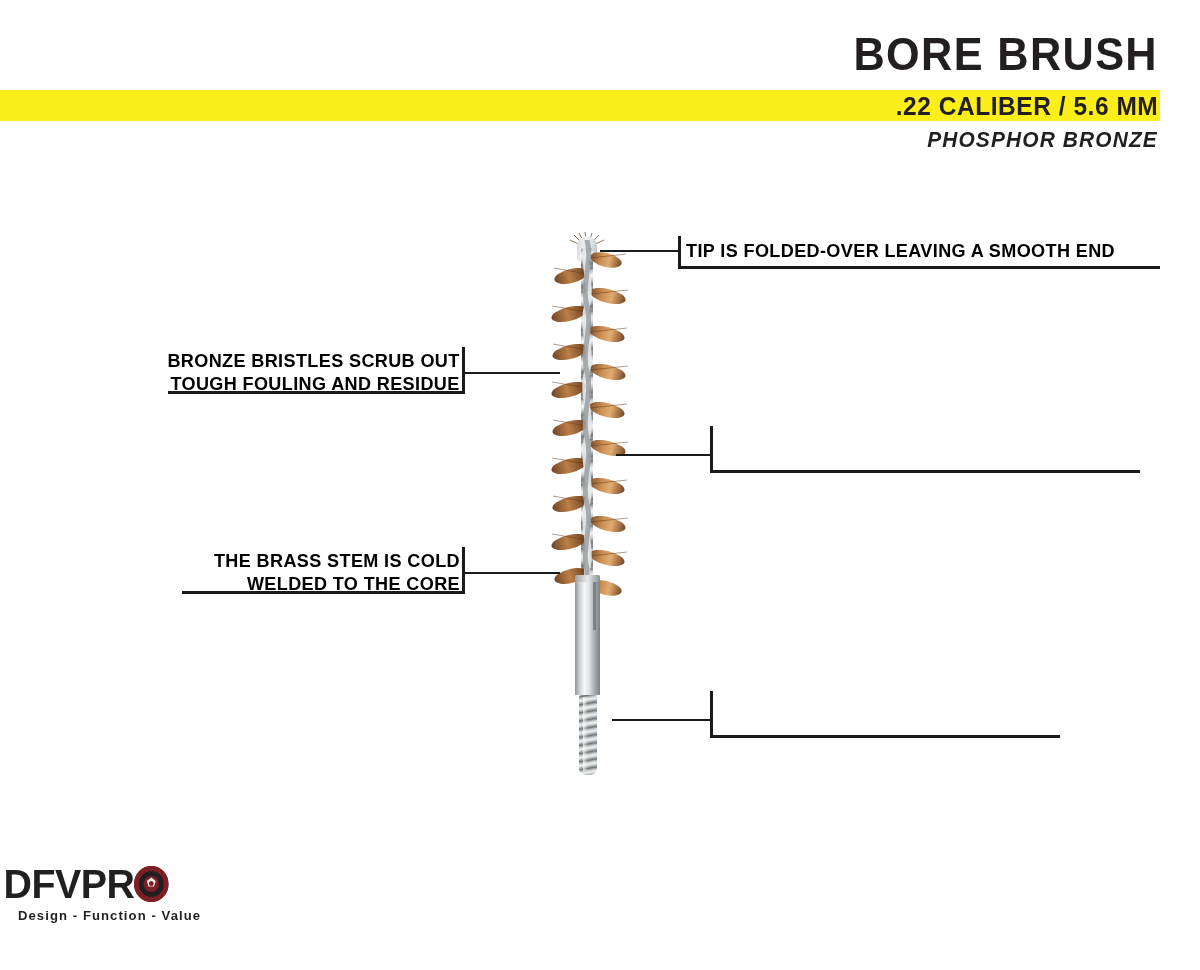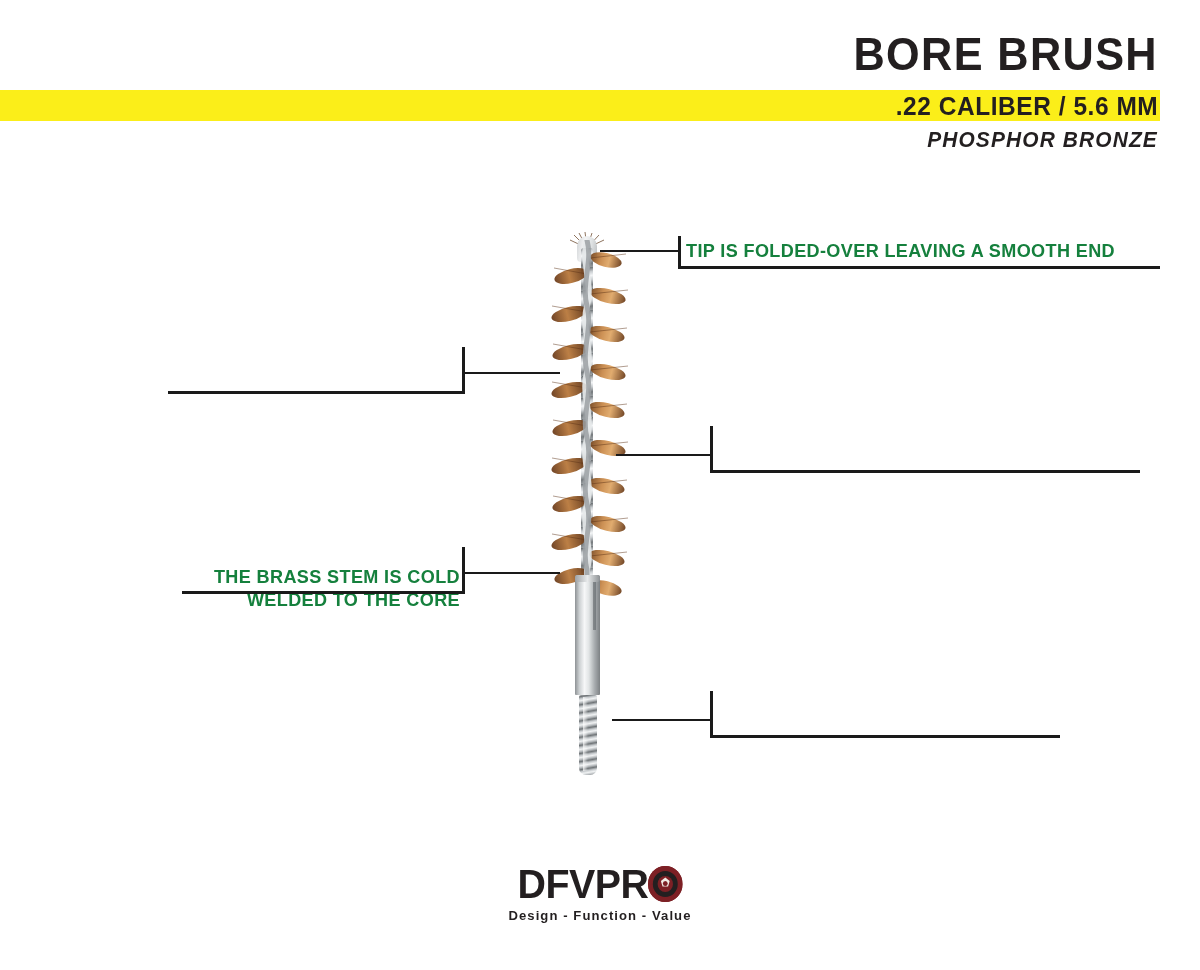--- a/index.html
+++ b/index.html
@@ -38,21 +38,21 @@
   #material{
     position:absolute;right:42px;top:120px;
     font-size:22px;line-height:24px;
     font-weight:bold;font-style:italic;letter-spacing:1.2px;
     color:#231f20;
     transform:scaleX(0.95);transform-origin:right center;
     white-space:nowrap;
   }
 
   
-  .callout{position:absolute;color:#15803d;}
+  .callout{position:absolute;color:#000000;}
   .callout .ctext{
     font-size:19px;line-height:23px;
     font-weight:bold;letter-spacing:0.4px;
     white-space:nowrap;
     transform:scaleX(0.95);
   }
   .callout.right .ctext{text-align:left;transform-origin:left center;}
   .callout.left  .ctext{text-align:right;transform-origin:right center;}
 
   .rule-h{position:absolute;background:#1a1a1a;height:3px;}
@@ -102,21 +102,21 @@
       #6e7376 0px, #b9bdc0 2px, #f0f2f3 4px, #c6cacd 6px, #72777a 8px
     );
     border-radius:2px 2px 7px 7px;
   }
   .thread-sheen{
     position:absolute;left:43px;top:467px;width:5px;height:74px;
     background:linear-gradient(90deg,rgba(255,255,255,0.75),rgba(255,255,255,0));
   }
 
   
-  #logo{position:absolute;left:0;top:856px;width:1200px;text-align:center;}
+  #logo{position:absolute;left:0;top:856px;width:1200px;text-align:left;}
   #logo-word{
     display:inline-block;position:relative;
     font-size:41px;line-height:41px;font-weight:bold;
     letter-spacing:-0.5px;color:#231f20;
     transform:scaleX(0.96);
   }
   #logo-tag{
     margin-top:3px;
     font-size:13.5px;line-height:15px;font-weight:bold;
     letter-spacing:1.1px;color:#231f20;
@@ -243,29 +243,33 @@
     <div class="thread-sheen"></div>
   </div>
 
   <div class="callout right" id="co-tip" style="left:686px;top:231px;">
     <div class="ctext">TIP IS FOLDED-OVER LEAVING A SMOOTH END</div>
   </div>
   <div class="rule-v" style="left:678px;top:228px;height:33px;"></div>
   <div class="rule-h" style="left:678px;top:258px;width:482px;"></div>
   <div class="leader" style="left:600px;top:242px;width:80px;"></div>
 
+  <div class="callout left" id="co-bristles" style="right:740px;top:341px;">
+    <div class="ctext">BRONZE BRISTLES SCRUB OUT</div>
+    <div class="ctext">TOUGH FOULING AND RESIDUE</div>
+  </div>
   <div class="rule-v" style="left:462px;top:339px;height:47px;"></div>
   <div class="rule-h" style="left:168px;top:383px;width:297px;"></div>
   <div class="leader" style="left:465px;top:364px;width:95px;"></div>
 
   <div class="rule-v" style="left:710px;top:418px;height:47px;"></div>
   <div class="rule-h" style="left:710px;top:462px;width:430px;"></div>
   <div class="leader" style="left:616px;top:446px;width:95px;"></div>
 
-  <div class="callout left" id="co-stem" style="right:740px;top:541px;margin-top:16px;">
+  <div class="callout left" id="co-stem" style="right:740px;top:541px;">
     <div class="ctext">THE BRASS STEM IS COLD</div>
     <div class="ctext">WELDED TO THE CORE</div>
   </div>
   <div class="rule-v" style="left:462px;top:539px;height:47px;"></div>
   <div class="rule-h" style="left:182px;top:583px;width:283px;"></div>
   <div class="leader" style="left:465px;top:564px;width:95px;"></div>
 
   <div class="rule-v" style="left:710px;top:683px;height:47px;"></div>
   <div class="rule-h" style="left:710px;top:727px;width:350px;"></div>
   <div class="leader" style="left:612px;top:711px;width:99px;"></div>

